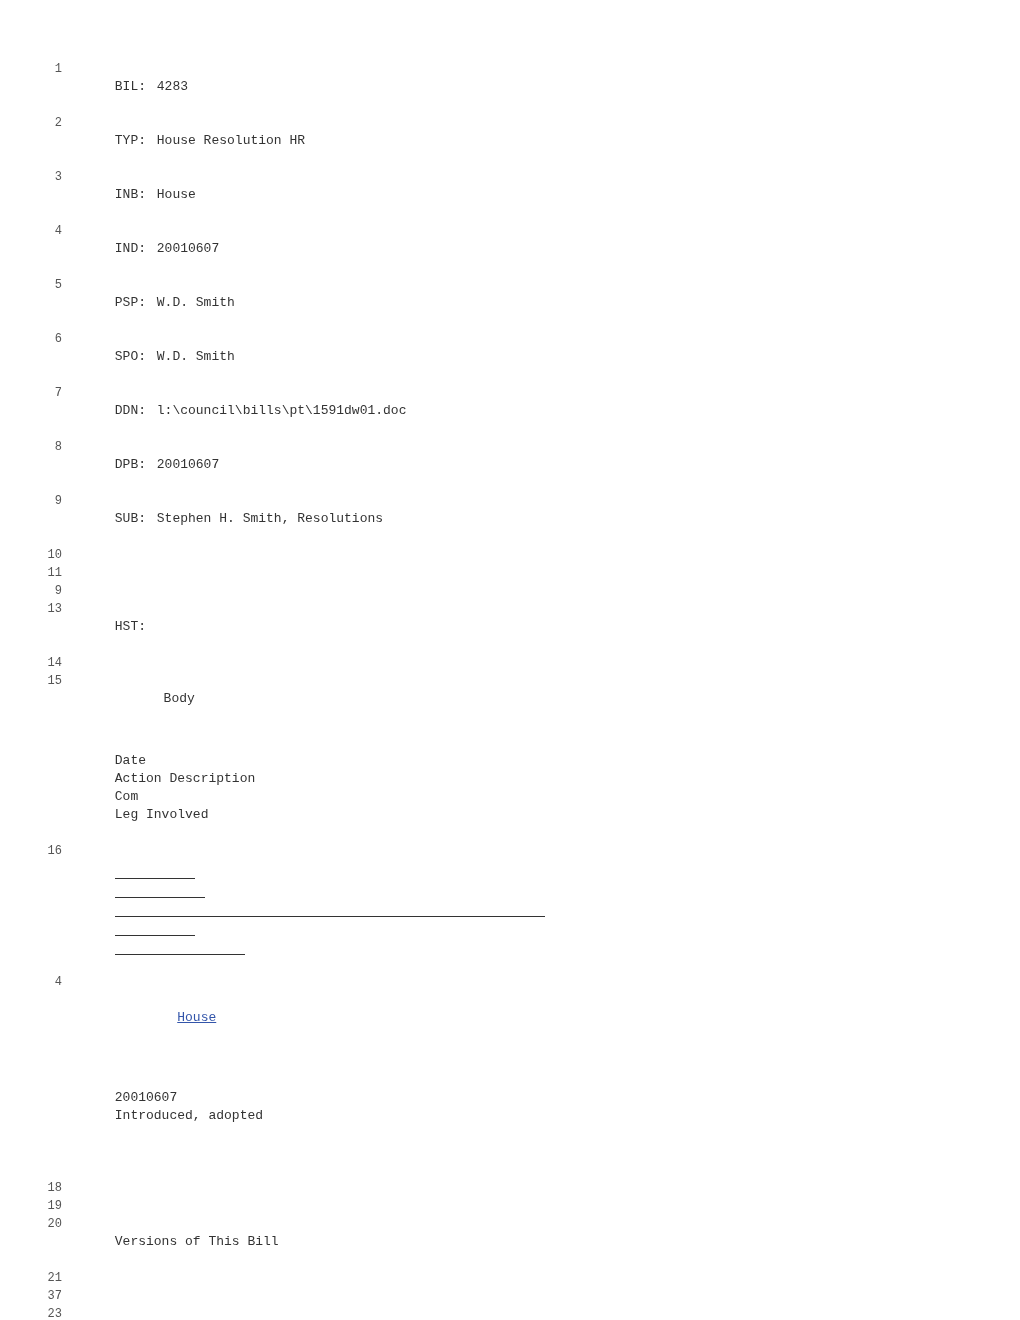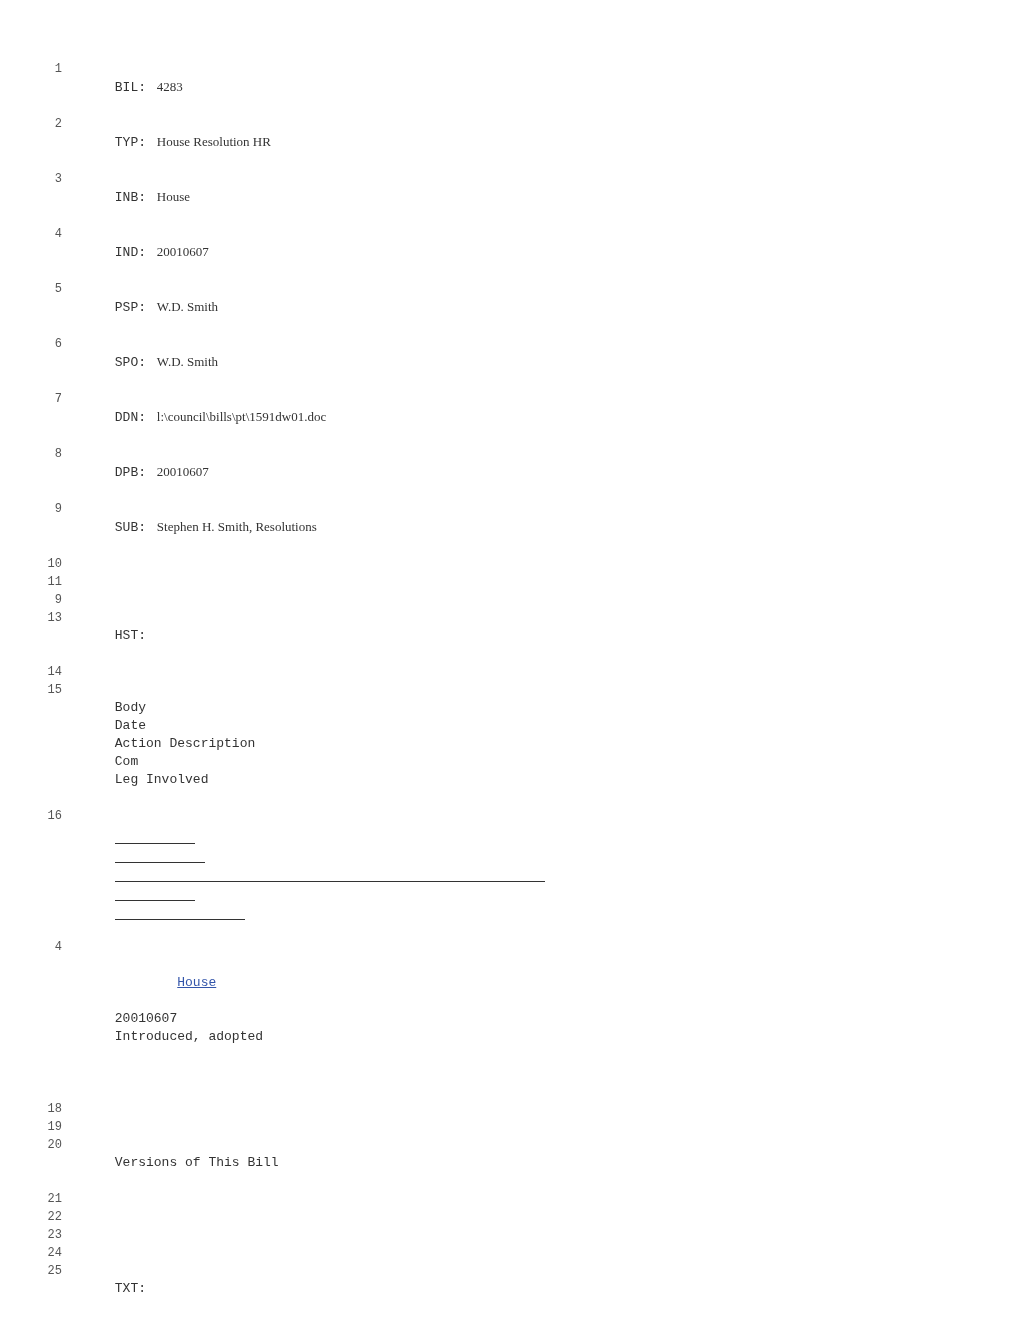--- a/index.html
+++ b/index.html
@@ -36,29 +36,28 @@
       flex: 1;
       white-space: pre;
     }
     .field-label {
       display: inline-block;
       width: 42px;
       font-weight: normal;
     }
     .field-value {
       display: inline;
-      font-family: Liberation Serif, serif;
     }
     .link {
       color: #3355aa;
       text-decoration: underline;
       cursor: pointer;
     }
-    .col-body { display: inline-block; width: 80px; }
-    .col-date { display: inline-block; width: 90px; }
+    .col-body { display: inline-block; width: 80px; text-align: right; }
+    .col-date { display: inline-block; width: 90px; margin-top: 44px; }
     .col-action { display: inline-block; width: 430px; }
     .col-com { display: inline-block; width: 80px; }
     .col-leg { display: inline-block; text-align: right; }
     .sep-body { display: inline-block; width: 80px; border-bottom: 1px solid #333; }
     .sep-date { display: inline-block; width: 90px; border-bottom: 1px solid #333; }
     .sep-action { display: inline-block; width: 430px; border-bottom: 1px solid #333; }
     .sep-com { display: inline-block; width: 80px; border-bottom: 1px solid #333; }
     .sep-leg { display: inline-block; width: 130px; border-bottom: 1px solid #333; }
   </style>
 </head>
@@ -195,21 +194,21 @@
     <span class="line-content">
       <span>Versions of This Bill</span>
     </span>
   </div>
 
   <div class="line">
     <span class="line-num">21</span>
     <span class="line-content">&nbsp;</span>
   </div>
   <div class="line">
-    <span class="line-num">22</span>
+    <span class="line-num">37</span>
     <span class="line-content">&nbsp;</span>
   </div>
   <div class="line">
     <span class="line-num">23</span>
     <span class="line-content">&nbsp;</span>
   </div>
   <div class="line">
     <span class="line-num">24</span>
     <span class="line-content">&nbsp;</span>
   </div>

